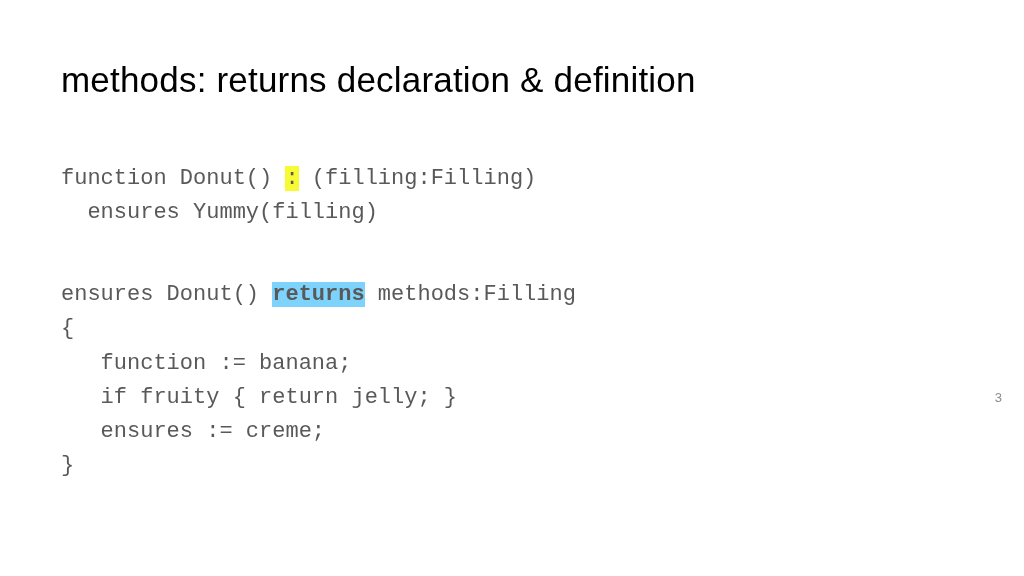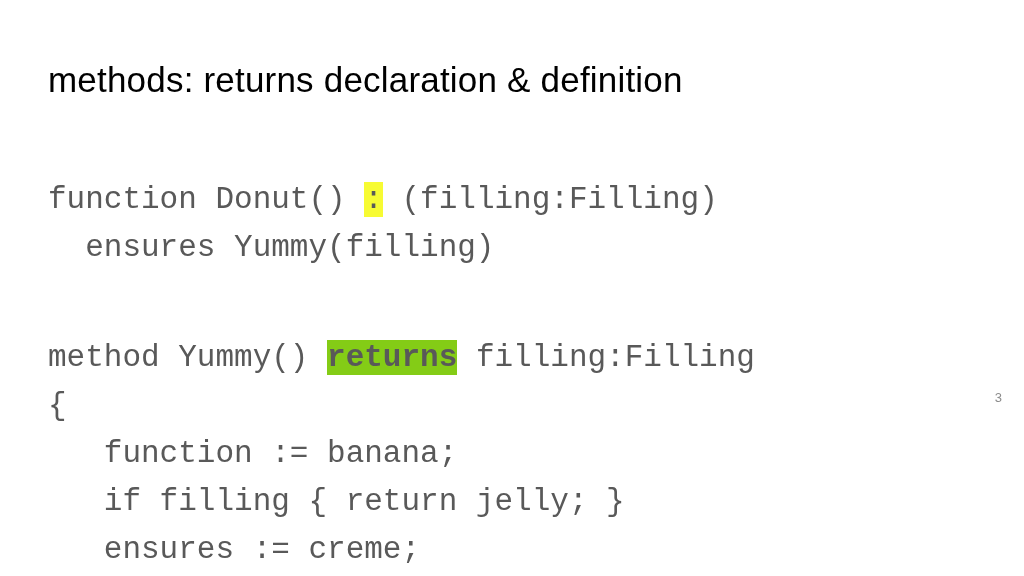--- a/index.html
+++ b/index.html
@@ -9,46 +9,46 @@
     height: 576px;
     background: #ffffff;
     font-family: Arial, Helvetica, sans-serif;
     position: relative;
     overflow: hidden;
   }
   .slide {
     box-sizing: border-box;
     width: 1024px;
     height: 419px;
-    padding: 60px 44px 30px 48px;
+    padding: 60px 44px 30px 61px;
     position: relative;
   }
   .title {
     font-size: 35px;
     color: #000;
     margin: 0 0 28px 0;
     font-weight: 400;
     letter-spacing: 0.2px;
   }
   .code {
     font-family: Consolas, "Courier New", monospace;
-    font-size: 31px;
+    font-size: 22px;
     line-height: 1.55;
     color: #595959;
     white-space: pre;
   }
   .code-block {
     margin-bottom: 14px;
   }
   .hl {
     background: #f7fb33;
     color: #595959;
   }
   .hl-bold {
-    background: #84cc16;
+    background: #7dd3fc;
     font-weight: bold;
     color: #595959;
   }
   .page-num {
     position: absolute;
     right: 22px;
     bottom: 14px;
     font-size: 13px;
     color: #8c8c8c;
   }
@@ -58,22 +58,22 @@
 
 <div class="slide">
 
   <h1 class="title">methods: returns declaration &amp; definition</h1>
 
   <div class="code code-block">
 <span><span>function Donut() </span><span class="hl">:</span><span> (filling:Filling)</span></span>
 <span>  ensures Yummy(filling)</span></div>
 
   <div class="code code-block">
-<span><span>method Yummy() </span><span class="hl-bold">returns</span><span> filling:Filling</span></span>
+<span><span>ensures Donut() </span><span class="hl-bold">returns</span><span> methods:Filling</span></span>
 <span>{</span>
 <span>   function := banana;</span>
-<span>   if filling { return jelly; }</span>
+<span>   if fruity { return jelly; }</span>
 <span>   ensures := creme;</span>
 <span>}</span></div>
 
   <div class="page-num">3</div>
 
 </div>
 
 </body></html>

